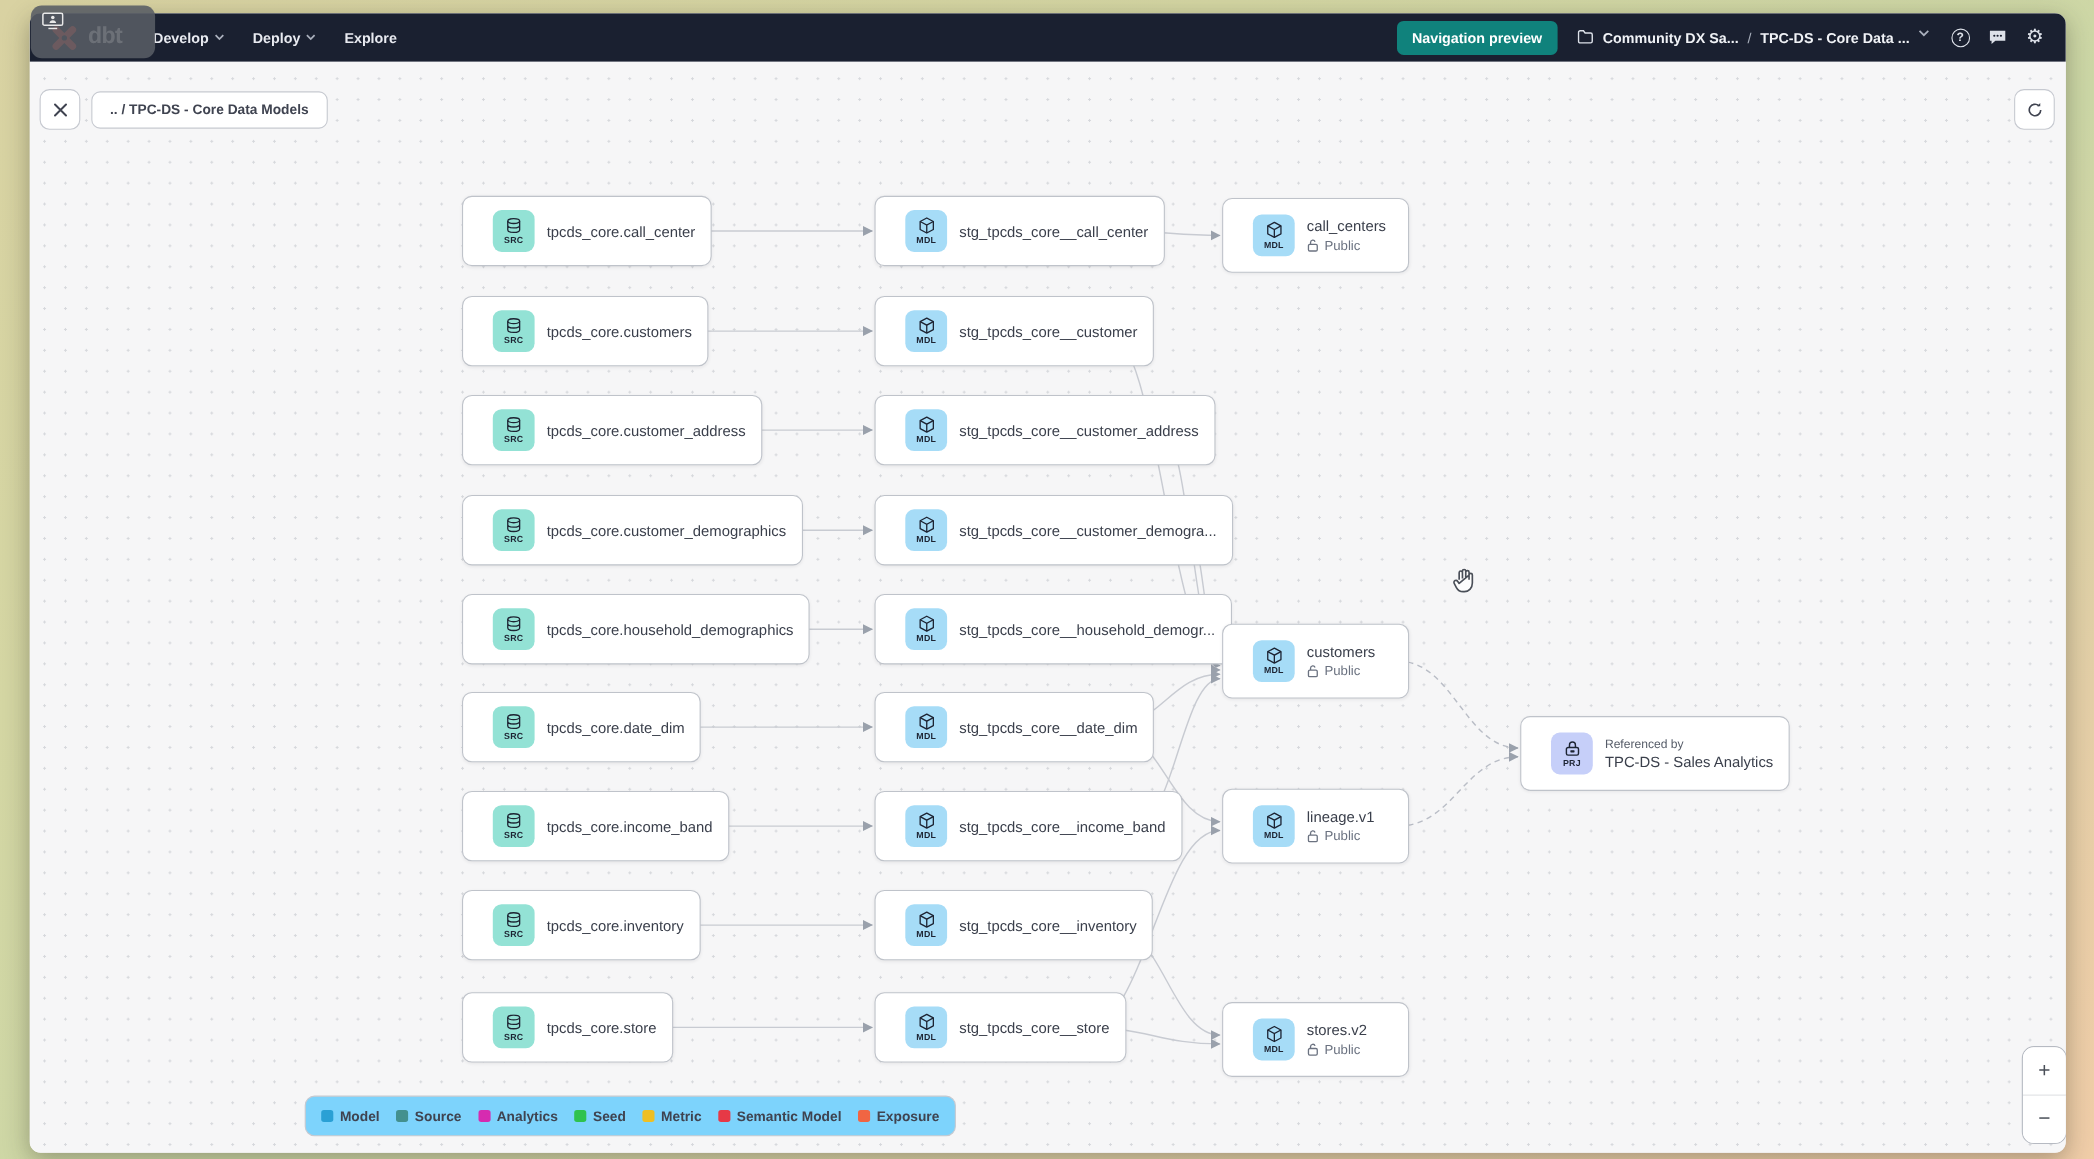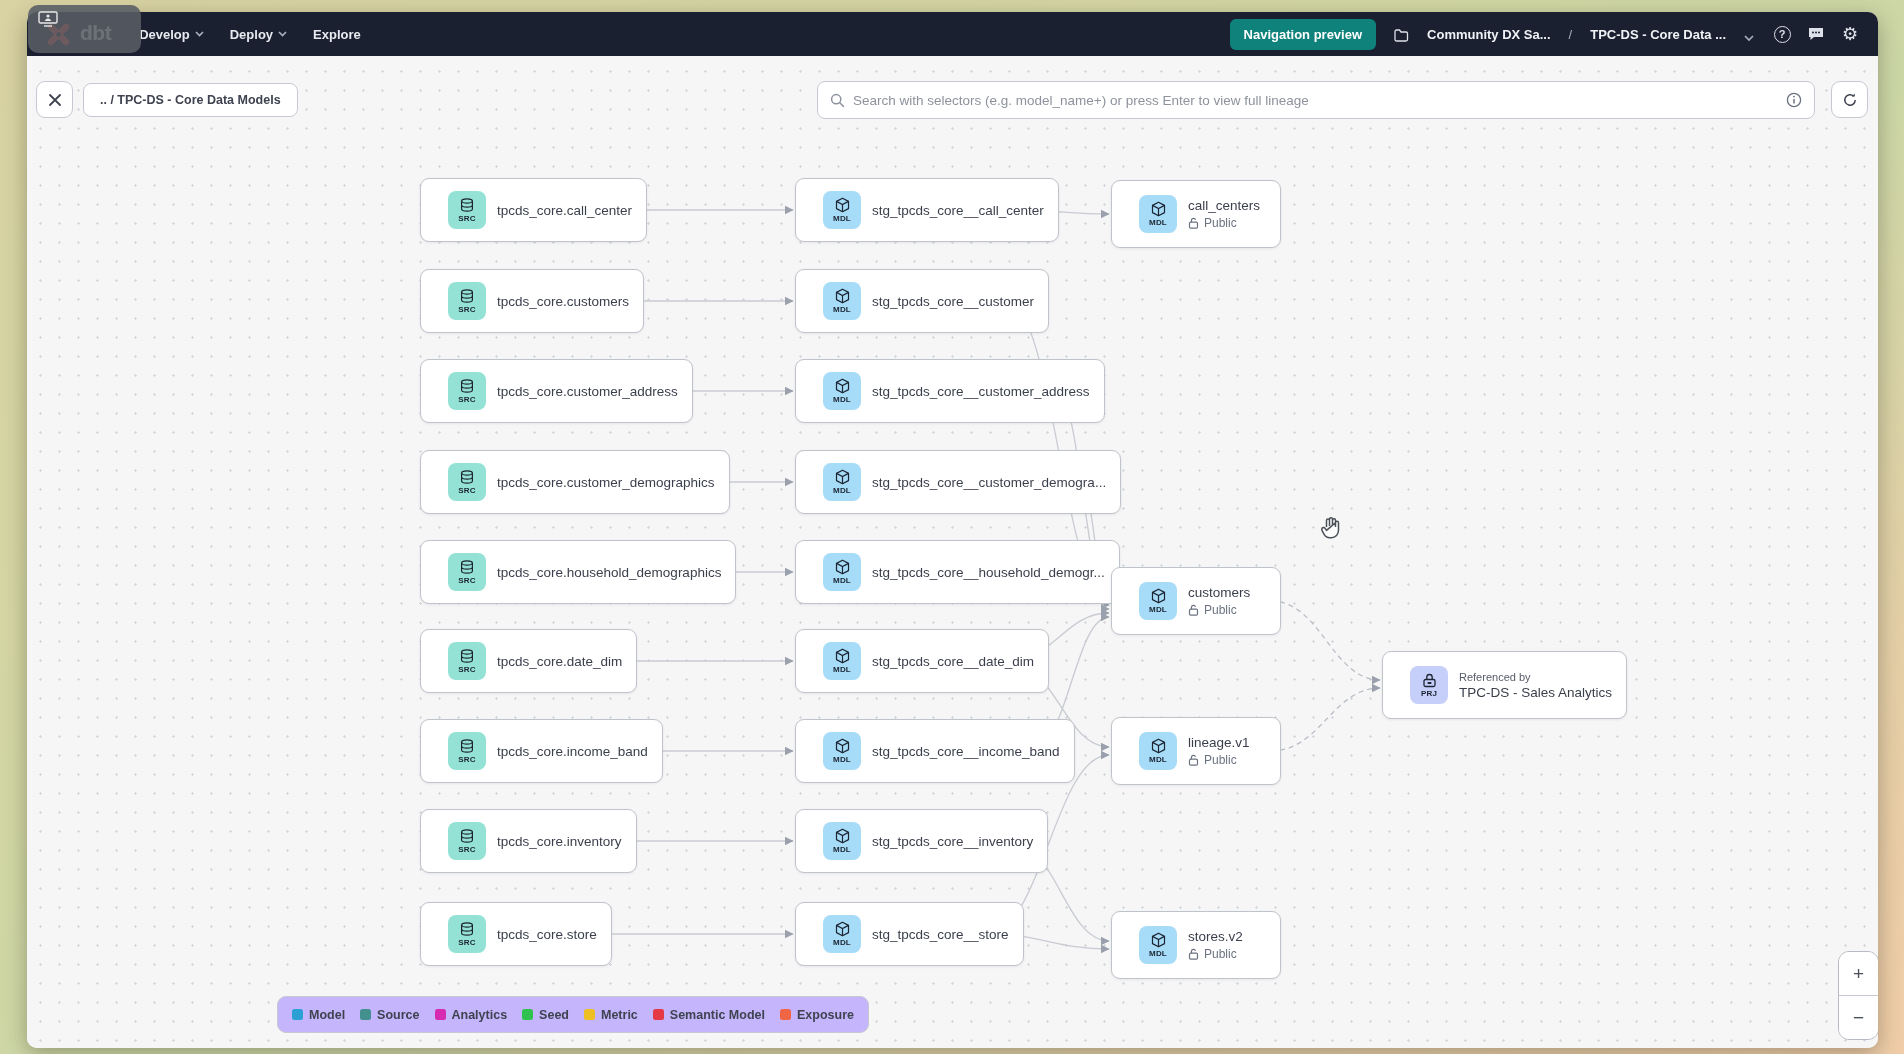--- a/index.html
+++ b/index.html
@@ -14,21 +14,21 @@
   .topnav { position:relative; height:44px; background:#1a2030; display:flex;
     align-items:center; color:#fff; padding:0 18px; z-index:5; }
   .logo { display:flex; align-items:flex-start; gap:8px; margin-right:28px; }
   .logo-word { font-size:21px; font-weight:bold; letter-spacing:-0.5px; color:#fff; }
   .nav-item { display:flex; align-items:center; gap:5px; color:#e8eaf0; font-size:13px;
     font-weight:bold; margin-right:26px; cursor:pointer; }
   .nav-spacer { flex:1; }
   .preview-btn { background:#10827c; color:#fff; border:none; border-radius:6px;
     font-size:13px; font-weight:bold; padding:8px 14px; margin-right:18px; cursor:pointer;
     font-family:"Liberation Sans",sans-serif; }
-  .breadcrumb { display:flex; align-items:flex-end; gap:18px; font-size:13px; font-weight:bold;
+  .breadcrumb { display:flex; align-items:flex-start; gap:8px; font-size:13px; font-weight:bold;
     color:#f0f2f6; margin-right:18px; }
   .crumb-sep { color:#aab0bd; font-weight:normal; }
   .nav-icons { display:flex; align-items:center; gap:14px; }
   .nav-icon { width:20px; height:20px; display:flex; align-items:center; justify-content:center;
     color:#dde1e9; cursor:pointer; }
   .gear-glyph { font-family:"DejaVu Sans",sans-serif; font-size:18px; line-height:1; color:#dde1e9; }
   .help-circle { width:17px; height:17px; border:1.6px solid #dde1e9; border-radius:50%;
     display:flex; align-items:center; justify-content:center; font-size:11px; font-weight:bold; }
   
   .canvas { position:absolute; left:0; top:44px; right:0; bottom:0; background:#f6f6f7;
@@ -66,21 +66,21 @@
   
   .legend-group { position:absolute; left:10px; bottom:15px; height:37px; background:#fff;
     border:1px solid #c6c9d0; border-radius:9px; display:flex; align-items:center;
     padding:3px; gap:6px; z-index:4; }
   .lenses-btn { height:29px; background:#2a5d57; color:#fff; border:none; border-radius:7px;
     display:flex; align-items:center; gap:6px; padding:0 11px; font-size:12.5px;
     font-weight:bold; cursor:pointer; font-family:"Liberation Sans",sans-serif; }
   .resource-btn { height:29px; background:#fff; border:none; display:flex; align-items:center;
     gap:7px; padding:0 9px; font-size:13px; color:#3a3f4b; cursor:pointer;
     font-family:"Liberation Sans",sans-serif; }
-  .legend-chips { position:absolute; left:250px; bottom:15px; height:37px; background:#c4b5fd;
+  .legend-chips { position:absolute; left:250px; bottom:15px; height:37px; background:#7dd3fc;
     border:1px solid #c6c9d0; border-radius:9px; display:flex; align-items:center;
     padding:0 14px; gap:15px; z-index:4; }
   .legend-item { display:flex; align-items:center; gap:6px; font-size:12.5px;
     font-weight:bold; color:#3f4350; }
   .legend-swatch { width:11px; height:11px; border-radius:2.5px; }
   
   .zoom-ctrl { position:absolute; left:1811px; bottom:8px; width:41px; background:#fff;
     border:1px solid #b6bac2; border-radius:11px; overflow:hidden; z-index:4; }
   .zoom-btn { width:100%; height:43px; background:#fff; border:none; font-size:19px;
     color:#4a4f58; cursor:pointer; font-family:"Liberation Sans",sans-serif; }
@@ -502,32 +502,20 @@
       </div>
     </div>
 
   <div class="toolbar">
     <button class="icon-btn close-btn">
       <svg width="14" height="14" viewBox="0 0 14 14">
           <path d="M2 2l10 10M12 2L2 12" stroke="#3f4350" stroke-width="1.8" stroke-linecap="round"></path>
         </svg>
     </button>
     <div class="chip">.. / TPC-DS - Core Data Models</div>
-    <div class="search">
-      <svg width="15" height="15" viewBox="0 0 15 15">
-          <circle cx="6.2" cy="6.2" r="4.6" fill="none" stroke="#8d929c" stroke-width="1.5"></circle>
-          <line x1="9.8" y1="9.8" x2="13.5" y2="13.5" stroke="#8d929c" stroke-width="1.5" stroke-linecap="round"></line>
-        </svg>
-      <input type="text" placeholder="Search with selectors (e.g. model_name+) or press Enter to view full lineage" style="">
-      <svg width="16" height="16" viewBox="0 0 16 16">
-          <circle cx="8" cy="8" r="6.6" fill="none" stroke="#6b7280" stroke-width="1.3"></circle>
-          <line x1="8" y1="7" x2="8" y2="11.4" stroke="#6b7280" stroke-width="1.5"></line>
-          <circle cx="8" cy="4.6" r="0.95" fill="#6b7280"></circle>
-        </svg>
-    </div>
     <button class="icon-btn refresh-btn">
       <svg width="16" height="16" viewBox="0 0 16 16">
           <path d="M13.2 8a5.2 5.2 0 11-1.6-3.75" fill="none" stroke="#3f4350" stroke-width="1.5"></path>
           <path d="M12.8 1.6v3h-3z" fill="#3f4350"></path>
         </svg>
     </button>
   </div>
 
   <svg class="hand-cursor" width="24" height="26" viewBox="0 0 24 26">
     <path d="M7.5 12V5.6a1.5 1.5 0 013 0V11m0-5.6V4.2a1.5 1.5 0 013 0V11m0-5.8a1.5 1.5 0 013 0V12m0-4.2a1.5 1.5 0 013 0v7.2c0 4.4-3 7.8-7.2 7.8h-1.2c-2.6 0-4.9-1.4-6.1-3.7l-2-3.8a1.8 1.8 0 01.8-2.5c.8-.4 1.8-.2 2.3.6l1.4 2z" fill="#fdfdfd" stroke="#4a4f58" stroke-width="1.5" stroke-linejoin="round"></path>

